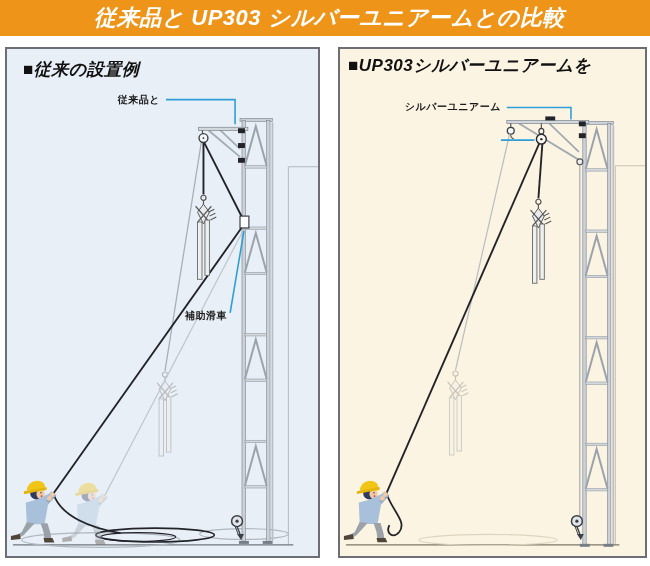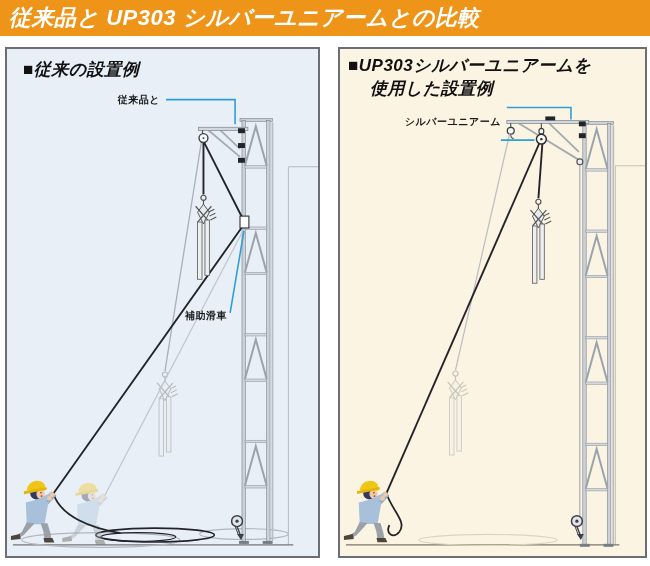--- a/index.html
+++ b/index.html
@@ -3,21 +3,21 @@
 <meta charset="utf-8">
 <style>
   :root{
     --header-bg:#EE9418; --header-text:#FFFFFF;
     --left-panel-bg:#E9EFF6; --right-panel-bg:#FBF4E3;
     --panel-border:#6B6E74; --leader-line:#2D9FD6; --label-text:#1A1A1A;
   }
   *{margin:0;padding:0;box-sizing:border-box}
   body{width:650px;height:566px;overflow:hidden;background:#fff;
        font-family:"Liberation Sans","DejaVu Sans",sans-serif;}
-  .stage{position:relative;width:650px;height:414px;}
+  .stage{position:relative;width:650px;height:414px;text-align:center;}
   .title-bar{position:absolute;left:0;top:0;width:650px;height:36px;
     background:var(--header-bg);color:var(--header-text);
     font-size:22px;font-weight:800;font-style:italic;line-height:36px;
     padding-left:9px;letter-spacing:.5px;white-space:nowrap;}
   .panel{position:absolute;top:47px;height:511px;border:2px solid var(--panel-border);}
   .panel-left{left:5px;width:315px;background:var(--left-panel-bg);}
   .panel-right{left:338px;width:309px;background:var(--right-panel-bg);}
   .scene{position:absolute;left:0;top:0;width:100%;height:100%;}
   .panel-heading{position:absolute;color:#111;font-weight:800;font-size:17px;
     letter-spacing:.5px;white-space:nowrap;z-index:2;font-style:italic;}
@@ -148,22 +148,21 @@
       <use href="#wk" transform="translate(47,449)"></use>
       <use href="#winch" transform="translate(233,477)"></use>
 
       <path d="M161,50 H231 V75" class="leader"></path>
       <path d="M226,266 L240,183" class="leader"></path>
     </svg>
   </div>
 
   <div class="panel panel-right">
     <div class="panel-heading" style="left:8px;top:5px">■UP303シルバーユニアームを</div>
-    <div class="panel-heading" style="left:30px;top:28px">使用した設置例</div>
-    <div class="diagram-label" style="right:144px;top:66px">シルバーユニアーム</div>
+    <div class="diagram-label" style="right:144px;top:51px">シルバーユニアーム</div>
 
     <svg class="scene" viewBox="0 0 309 511">
 
       <g stroke="#C9C1AC" stroke-width="1" fill="none">
         <path d="M279,117 H309 M279,117 V501"></path>
       </g>
       <line x1="6" y1="501" x2="283" y2="501" stroke="#7E7766" stroke-width="1.3"></line>
       <ellipse cx="150" cy="496" rx="70" ry="5.5" stroke="#DCD4BE" stroke-width="1.2" fill="none"></ellipse>
 
       <use href="#tower" transform="translate(246,74)"></use>

